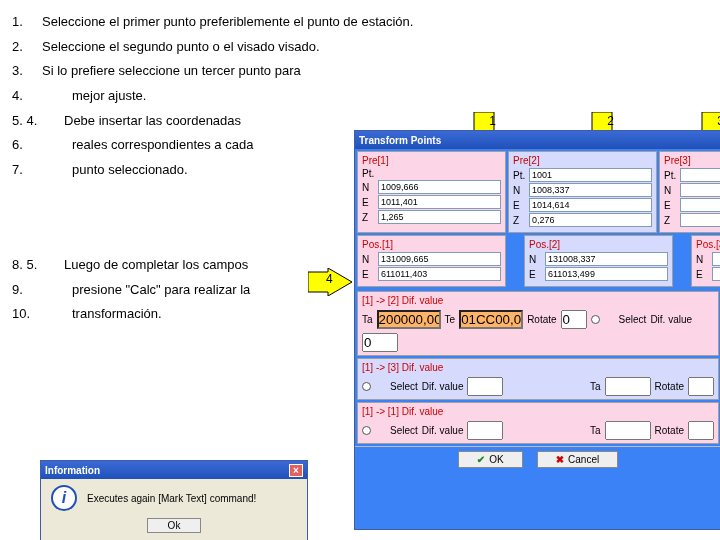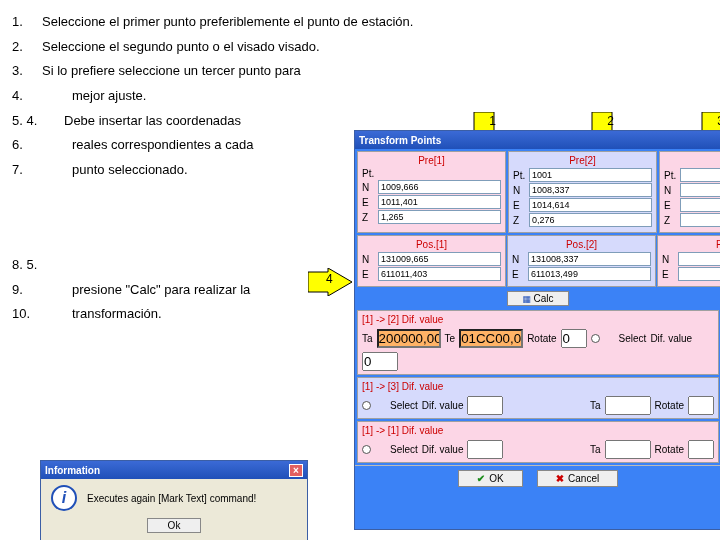--- a/index.html
+++ b/index.html
@@ -9,25 +9,25 @@
 .text-list .num { width: 22px; flex-shrink: 0; }
 .arrow-callout { position: absolute; width: 28px; height: 44px; }
 .arrow-callout svg { width: 100%; height: 100%; display: block; }
 .arrow-callout .lbl { position: absolute; right: 2px; bottom: 28px; font-size: 12px; color: #000; }
 .dialog-tp { position: absolute; left: 354px; top: 130px; width: 368px; height: 400px; border: 1px solid #3b5ea5; background: #3b82f6; font-size: 10px; font-family: Tahoma, sans-serif; }
 .titlebar { height: 18px; background: linear-gradient(#3b6ad6,#2050b8); color: #fff; display: flex; align-items: center; padding: 0 4px; font-weight: bold; font-size: 10px; }
 .pre-row { display: flex; gap: 2px; padding: 2px; }
 .pre-box { flex: 1; border: 1px solid #a0a0a0; padding: 3px 4px 4px; }
 .pre-box.pink { background: #fcd6e6; }
 .pre-box.blue { background: #d6dafc; }
-.pre-box .hdr { color: #c00; font-size: 10px; margin-bottom: 2px; text-align: center; }
+.pre-box .hdr { color: #c00; font-size: 10px; margin-bottom: 2px; }
 .fldrow { display: flex; align-items: center; margin: 1px 0; gap: 2px; }
 .fldrow label { width: 14px; font-size: 10px; }
 .fldrow input { flex: 1; height: 14px; border: 1px solid #7f9db9; font-size: 9px; padding: 0 2px; background: #fff; }
-.pos-row { display: flex; gap: 1px; padding: 0 2px 2px; }
+.pos-row { display: flex; gap: 18px; padding: 0 2px 2px; }
 .calc-row { text-align: center; padding: 2px; }
 .calc-btn { padding: 1px 14px; font-size: 10px; border: 1px solid #888; background: #efefef; }
 .calc-btn::before { content: "▦ "; color: #2050b8; font-size: 9px; }
 .diff-box { margin: 2px; border: 1px solid #a0a0a0; padding: 3px 4px; display: flex; align-items: center; gap: 4px; flex-wrap: wrap; }
 .diff-box.pink { background: #fcd6e6; }
 .diff-box.blue { background: #d6dafc; }
 .diff-box .dh { color: #c00; font-size: 10px; width: 100%; }
 .diff-box .radio { display: inline-flex; align-items: center; gap: 19px; font-size: 10px; }
 .diff-box .radio .r { width: 9px; height: 9px; border: 1px solid #555; border-radius: 50%; background: #fff; }
 .btn-row { display: flex; justify-content: center; gap: 14px; padding: 4px; border-top: 1px solid #bbb; }
@@ -70,20 +70,21 @@
       <span class="num">6.</span>
       <span style="padding-left:30px">reales correspondientes a cada</span>
     </div>
   <div class="row">
       <span class="num">7.</span>
       <span style="padding-left:30px">punto seleccionado.</span>
     </div>
   <div style="height:70px"></div>
   <div class="row">
       <span class="num" style="width:44px">8.  5.</span>
+      <span>Luego de completar los campos</span>
     </div>
   <div class="row">
       <span class="num">9.</span>
       <span style="padding-left:30px">presione "Calc" para realizar la</span>
     </div>
   <div class="row">
       <span class="num">10.</span>
       <span style="padding-left:30px">transformación.</span>
     </div>
 </div>
@@ -207,21 +208,20 @@
       <div class="fldrow">
           <label>N</label>
           <input value="" style="">
         </div>
       <div class="fldrow">
           <label>E</label>
           <input value="" style="">
         </div>
     </div>
   </div>
-  <div class="calc-row"><button class="calc-btn">Calc</button></div>
 
   <div class="diff-box pink">
     <div class="dh">[1] -&gt; [2] Dif. value</div>
     <span>Ta</span>
       <input style="width: 64px; background: rgb(255, 179, 102);" value="200000,000">
     <span>Te</span>
       <input style="width: 64px; background: rgb(255, 179, 102);" value="01CC00,000">
     <span>Rotate</span>
       <input style="width: 26px;" value="0">
     <span class="radio">

